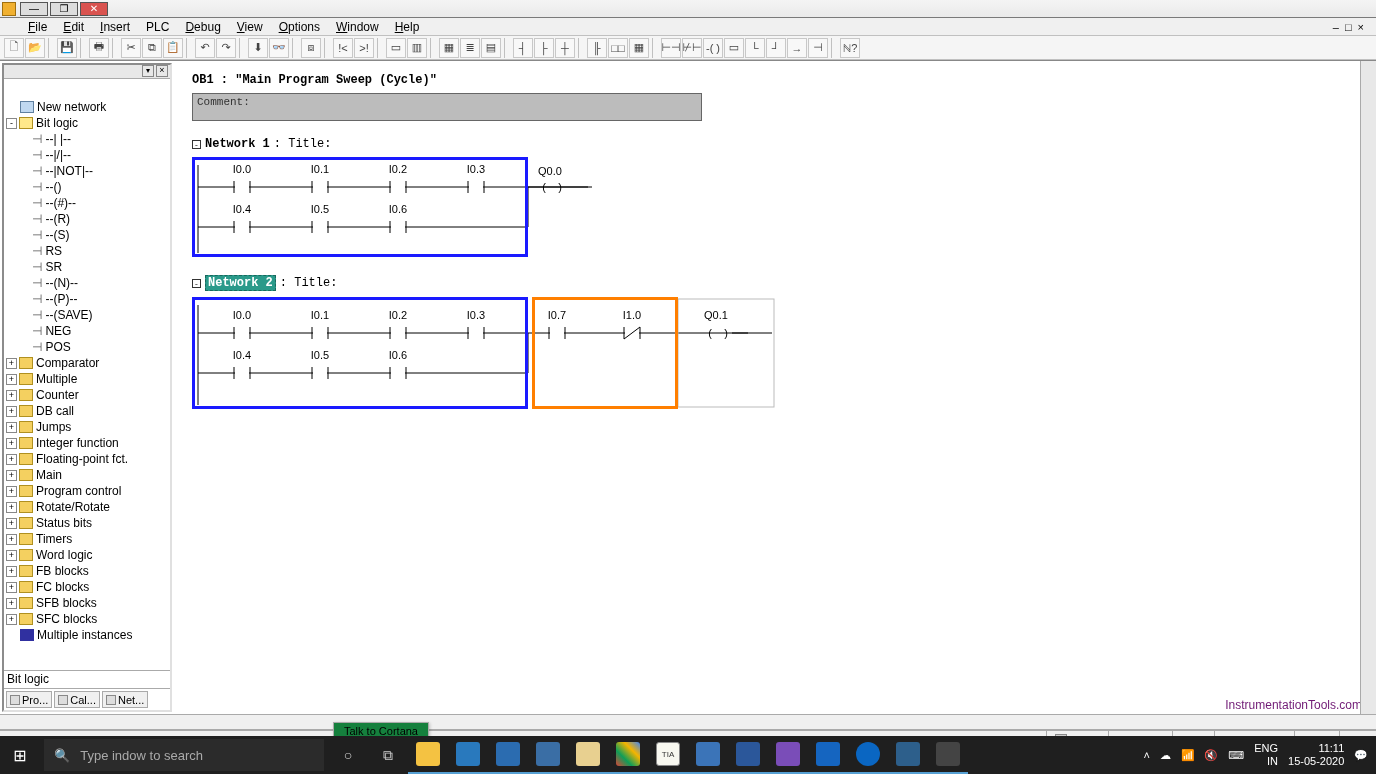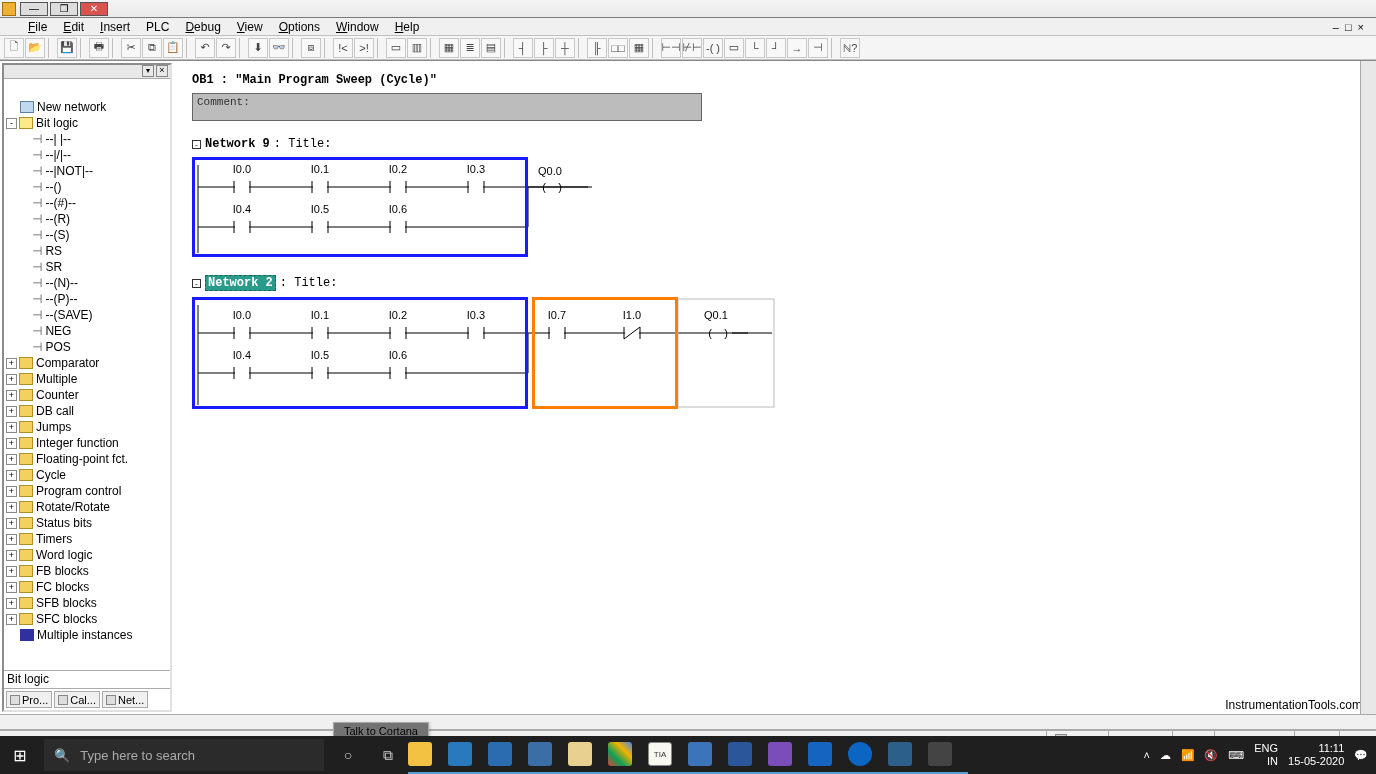--- a/index.html
+++ b/index.html
@@ -90,46 +90,46 @@
 .net-header { font-family:"Courier New", monospace; font-size:12px; margin:16px 0 6px 0; display:flex; align-items:center; gap:4px;}
 .net-header .exp { width:9px;height:9px;border:1px solid #333; font-size:8px;line-height:8px;text-align:center;}
 .net-header b { font-weight:bold; }
 .net-header .sel { background:#2a9a8a; color:#fff; padding:0 2px; border:1px dashed #19685e;}
 .ladder-wrap { position:relative; }
 .highlight-blue { position:absolute; border:3px solid #1a1aff; pointer-events:none;}
 .highlight-orange { position:absolute; border:3px solid #ff7f00; pointer-events:none;}
 .content-right-border { position:absolute; right:0; top:0; bottom:0; width:16px; background:#e8e8e8; border-left:1px solid #aaa;}
 .watermark {
   position:absolute; right:14px; bottom:2px;
-  font-size:12px; color:#000000; font-family:Arial,sans-serif;
+  font-size:12px; color:#701a75; font-family:Arial,sans-serif;
 }
 .thin-status {
   height:16px; background:#f0f0f0; border-top:1px solid #aaa; border-bottom:1px solid #aaa;
 }
 .status-bar {
   height:18px; background:#f0f0f0; border-top:1px solid #aaa;
   display:flex; align-items:center; font-size:11px;
 }
 .status-bar .cell { border-left:1px solid #aaa; padding:0 8px; height:100%; display:flex; align-items:center;}
 .status-bar .cell:first-child{border-left:none;}
 .status-bar .ico { width:12px;height:12px;border:1px solid #888;margin-right:4px;background:#ccc;}
 .status-bar .spacer { flex:1; }
 .cortana-tip {
   position:absolute; left:333px; top:722px;
-  background:#737373; border:1px solid #aaa; padding:2px 10px; font-size:11px;
+  background:#15803d; border:1px solid #aaa; padding:2px 10px; font-size:11px;
   box-shadow:1px 1px 3px rgba(0,0,0,0.2);
 }
 .taskbar {
   position:absolute; left:0; right:0; bottom:0; height:38px;
   background:#1f1f1f; display:flex; align-items:center;
 }
 .taskbar .start { width:40px; height:38px; display:flex;align-items:center;justify-content:center;color:#fff;font-size:16px;cursor:pointer;}
 .taskbar .search { flex:0 0 280px; height:32px;background:#2b2b2b;display:flex;align-items:center;color:#aaa;padding:0 10px;gap:10px;font-size:13px; margin:0 4px;}
 .taskbar .qicon{width:40px;height:38px;display:flex;align-items:center;justify-content:center;color:#ccc;font-size:14px;cursor:pointer;}
-.taskbar .running{width:40px;height:38px;display:flex;align-items:center;cursor:pointer;border-bottom:2px solid #56a0d3;}
+.taskbar .running{width:40px;height:38px;display:flex;align-items:center;justify-content:center;cursor:pointer;border-bottom:2px solid #56a0d3;}
 .taskbar .running .app{width:24px;height:24px;border-radius:3px;}
 .taskbar .sys{margin-left:auto;display:flex;align-items:center;color:#fff;gap:10px;padding:0 8px;font-size:11px;}
 .taskbar .sys .clk{text-align:right;line-height:13px;}
 </style>
 </head>
 <body>
 
 <div class="titlebar">
   <div class="app-icon"></div>
   <div class="win-btns">
@@ -329,21 +329,21 @@
             <span>Integer function</span>
           </div>
           <div class="tree-row">
             <span class="tree-exp">+</span>
             <span class="tree-icon ic-folder"></span>
             <span>Floating-point fct.</span>
           </div>
           <div class="tree-row">
             <span class="tree-exp">+</span>
             <span class="tree-icon ic-folder"></span>
-            <span>Cycle</span>
+            <span>Main</span>
           </div>
           <div class="tree-row">
             <span class="tree-exp">+</span>
             <span class="tree-icon ic-folder"></span>
             <span>Program control</span>
           </div>
           <div class="tree-row">
             <span class="tree-exp">+</span>
             <span class="tree-icon ic-folder"></span>
             <span>Rotate/Rotate</span>
@@ -407,21 +407,21 @@
         </div>
     </div>
   </div>
 
   <div class="editor">
     <div class="ob-title">OB1 :   "Main Program Sweep (Cycle)"</div>
     <div class="comment-box">Comment:</div>
 
     <div class="net-header">
       <span class="exp">-</span>
-      <b>Network 9</b>
+      <b>Network 1</b>
       <span>: Title:</span>
     </div>
 
     <div class="ladder-wrap">
       <div class="highlight-blue" style="left:0;top:0;width:336px;height:100px;"></div>
       <svg width="600" height="100">
 
         <line x1="6" y1="8" x2="6" y2="96" stroke="#000"></line>
 
         <line x1="6" y1="30" x2="400" y2="30" stroke="#000"></line>
@@ -559,21 +559,21 @@
   <div class="cell">Insert</div>
   <div class="cell">Chg</div>
 </div>
 
 <div class="cortana-tip">Talk to Cortana</div>
 
 <div class="taskbar">
   <div class="start">⊞</div>
   <div class="search">
     <span>🔍</span>
-    <span>Type here to search</span>
+    <span>Type indow to search</span>
   </div>
   <div class="qicon">○</div>
   <div class="qicon">⧉</div>
   <div class="running">
       <div class="app" style="background:#f4c242;"></div>
     </div>
   <div class="running">
       <div class="app" style="background:#2979bd;"></div>
     </div>
   <div class="running">

